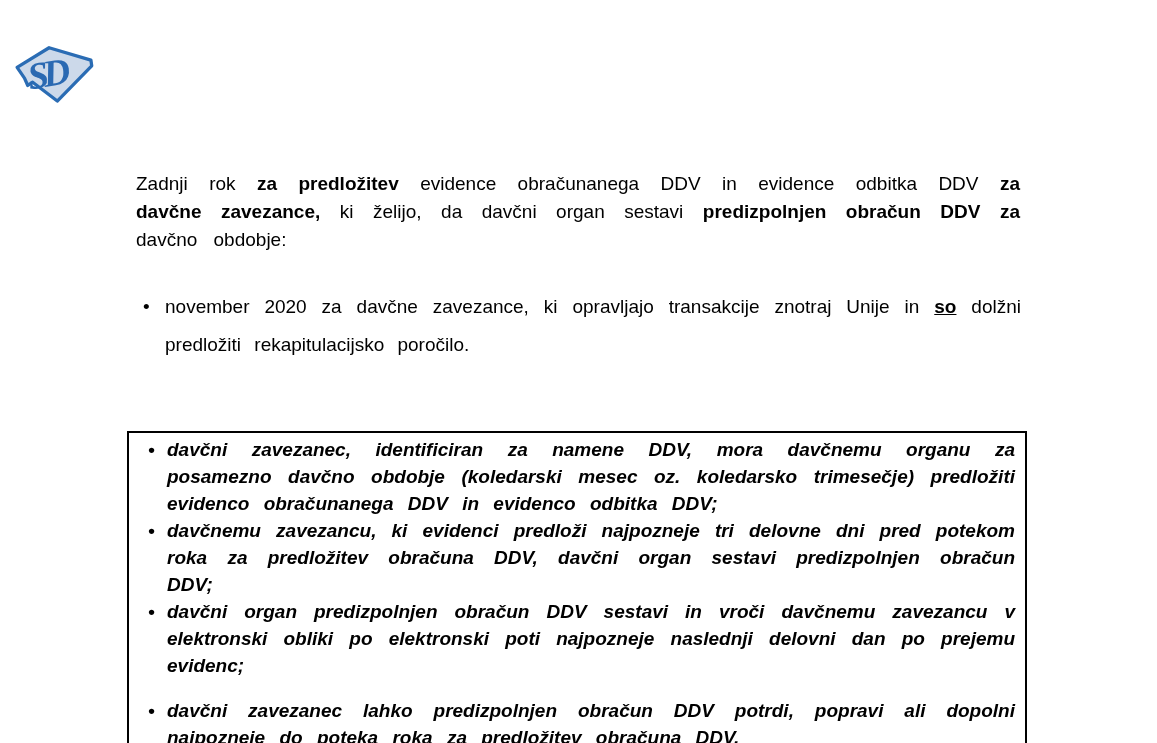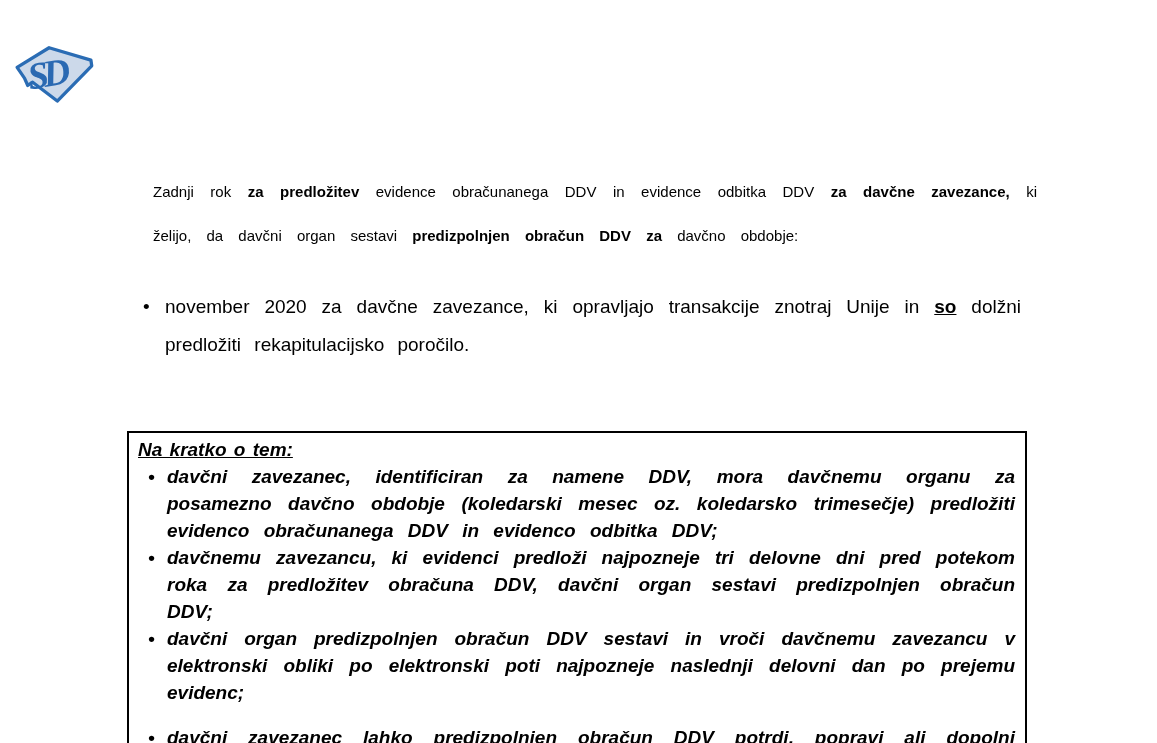--- a/index.html
+++ b/index.html
@@ -11,22 +11,22 @@
     color: #000000;
     position: relative;
   }
   .logo {
     position: absolute;
     left: 13px; top: 44px;
     width: 82px; height: 60px;
   }
   .intro-para {
     position: absolute;
-    left: 153px; top: 170px; width: 884px;
-    font-size: 15px; line-height: 44px;
+    left: 136px; top: 170px; width: 884px;
+    font-size: 19px; line-height: 28px;
     text-align: justify;
     word-spacing: 11px;
   }
   .b { font-weight: bold; }
   .u { text-decoration: underline; }
   .deadline-item {
     position: absolute;
     left: 137px; top: 288px; width: 884px;
     padding-left: 28px;
     font-size: 19px; line-height: 38px;
@@ -74,18 +74,17 @@
     <path d="M 5 28 L 44 4 L 95 19 L 96 26 L 54 69 L 24 46 L 18 50 L 14 41 Z" fill="none" stroke-width="4" stroke-linejoin="round" stroke="#2a6cb4"></path>
     <text x="18" y="50" font-size="46" font-style="italic" font-weight="bold" font-family="Liberation Serif, serif" letter-spacing="-7" transform="rotate(-9 50 36)" fill="#2a69b2">SD</text>
   </svg>
 </div>
 
 <p class="intro-para"><span>Zadnji rok </span><span class="b">za predložitev</span><span> evidence obračunanega DDV in evidence odbitka DDV </span><span class="b">za davčne zavezance,</span><span> ki želijo, da davčni organ sestavi </span><span class="b">predizpolnjen obračun DDV za</span><span> davčno obdobje:</span></p>
 
 <div class="deadline-item"><span class="marker">•</span><span>november 2020 za davčne zavezance, ki opravljajo transakcije znotraj Unije in </span><span class="b u">so</span><span> dolžni predložiti rekapitulacijsko poročilo.</span></div>
 
 <div class="summary-box">
-  <div class="box-heading">Na kratko o tem:</div>
   <div class="box-bullet"><span class="marker">•</span><span>davčni zavezanec, identificiran za namene DDV, mora davčnemu organu za posamezno davčno obdobje (koledarski mesec oz. koledarsko trimesečje) predložiti evidenco obračunanega DDV in evidenco odbitka DDV;</span></div>
   <div class="box-bullet"><span class="marker">•</span><span>davčnemu zavezancu, ki evidenci predloži najpozneje tri delovne dni pred potekom roka za predložitev obračuna DDV, davčni organ sestavi predizpolnjen obračun DDV;</span></div>
   <div class="box-bullet"><span class="marker">•</span><span>davčni organ predizpolnjen obračun DDV sestavi in vroči davčnemu zavezancu v elektronski obliki po elektronski poti najpozneje naslednji delovni dan po prejemu evidenc;</span></div>
   <div class="box-bullet clipped"><span class="marker">•</span><span>davčni zavezanec lahko predizpolnjen obračun DDV potrdi, popravi ali dopolni najpozneje do poteka roka za predložitev obračuna DDV.</span></div>
 </div>
 
 </body></html>

